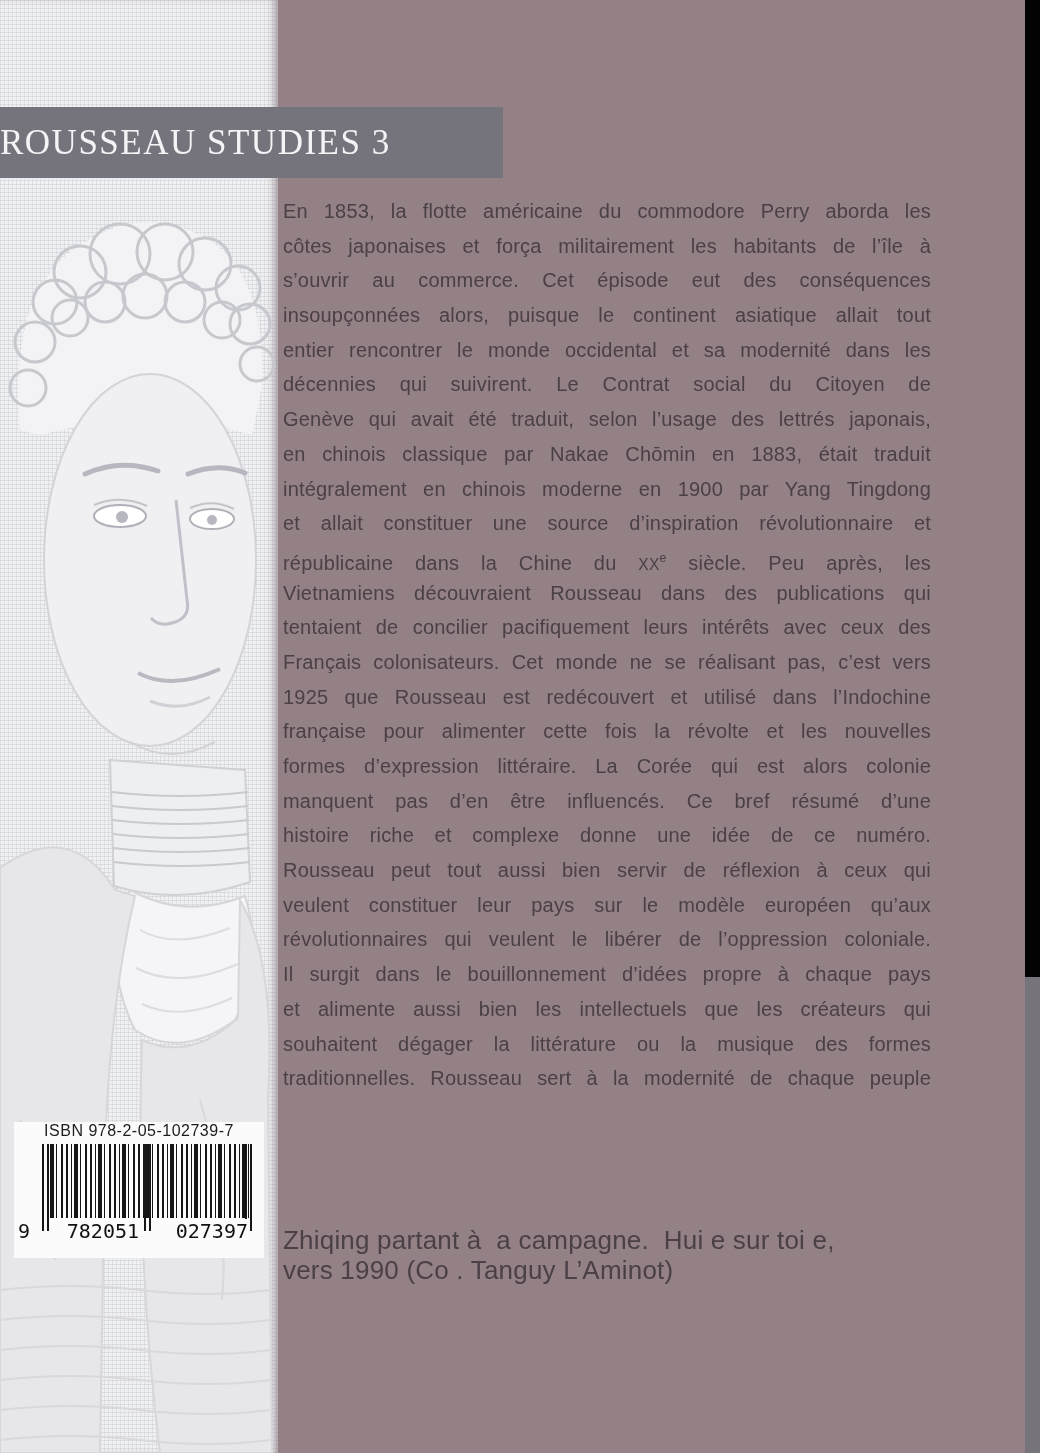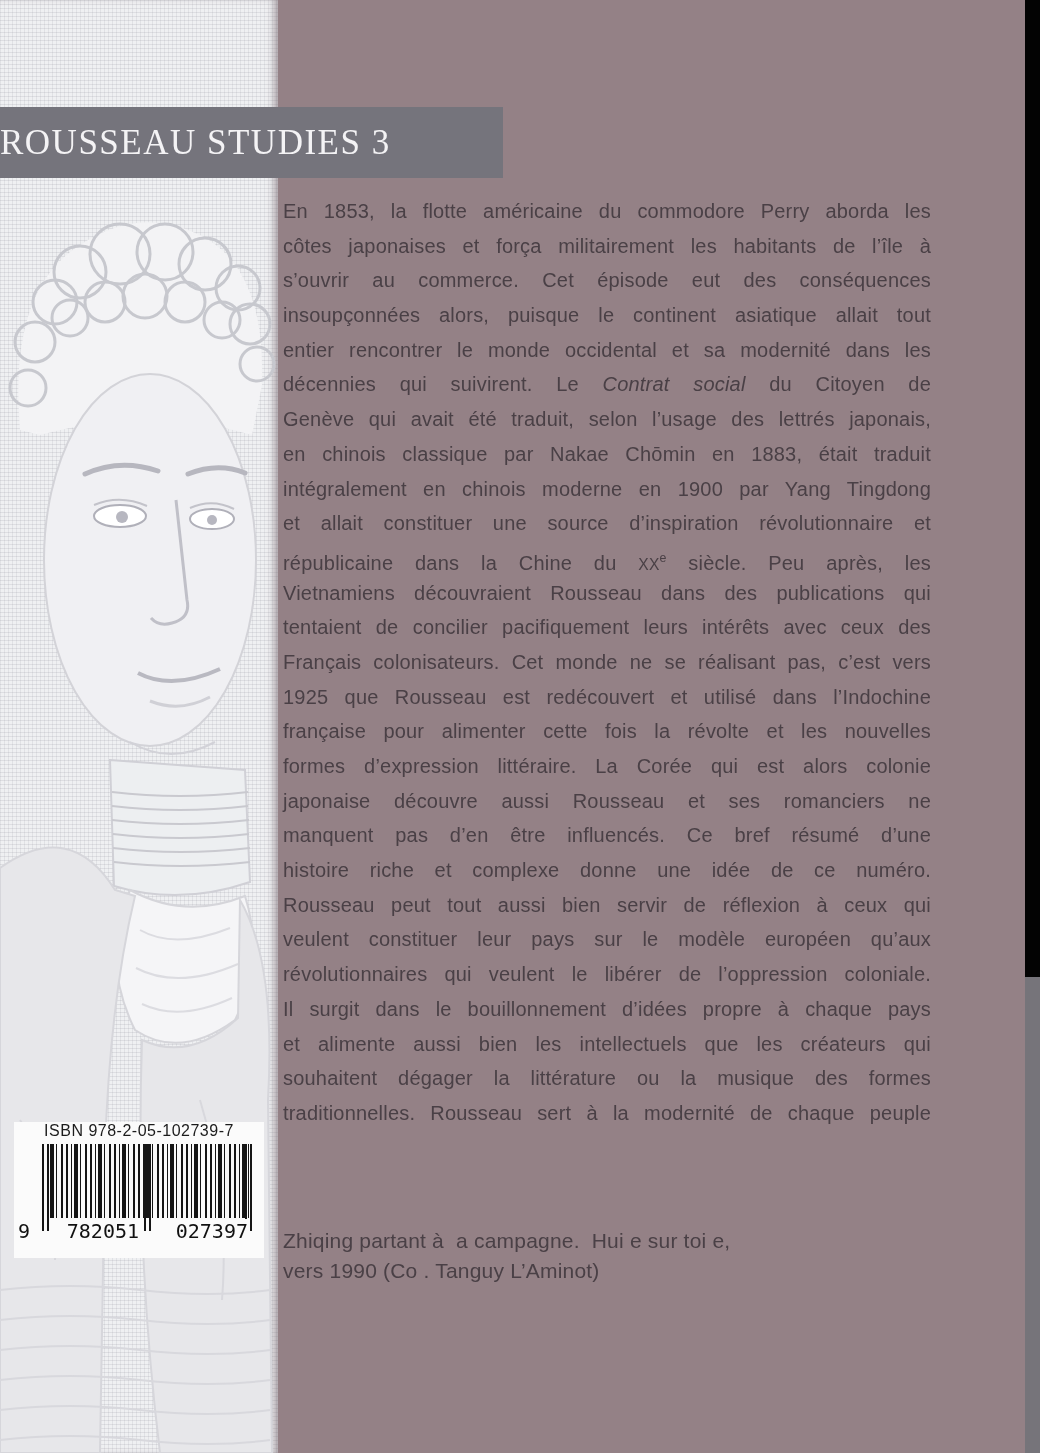--- a/index.html
+++ b/index.html
@@ -28,27 +28,27 @@
   
   .strip-black{position:absolute;right:0;top:0;width:15px;height:977px;background:#030303;z-index:5;}
   .strip-gray{position:absolute;right:0;top:977px;width:15px;height:476px;background:#76747a;z-index:5;}
   
   .blurb{
     position:absolute;left:283px;top:194px;width:648px;
     color:#4a4046;font-size:20px;line-height:34.7px;letter-spacing:.2px;
   }
   .blurb-line{text-align:justify;text-align-last:justify;height:34.7px;overflow:visible;white-space:normal;}
   .blurb-line.last{text-align-last:left;}
-  .it{font-style:italic;}
+  .it{}
   .sc{font-size:.78em;}
   .sup{vertical-align:super;font-size:.62em;}
   
   .caption{
     position:absolute;left:283px;top:1226px;color:#4a4046;
-    font-size:21px;line-height:29.5px;letter-spacing:.2px;
+    font-size:26px;line-height:29.5px;letter-spacing:.2px;
   }
   .caption-line{white-space:pre;}
   
   .isbn-block{
     position:absolute;left:14px;top:1122px;width:250px;height:136px;
     background:#fbfbfb;z-index:3;box-sizing:border-box;
   }
   .isbn-label{
     text-align:center;padding-top:0;color:#1c1c1c;
     font-size:16px;letter-spacing:.5px;white-space:nowrap;
@@ -175,21 +175,20 @@
       <div class="blurb-line"><span>en chinois classique par Nakae Chōmin en 1883, était traduit</span></div>
       <div class="blurb-line"><span>intégralement en chinois moderne en 1900 par Yang Tingdong</span></div>
       <div class="blurb-line"><span>et allait constituer une source d’inspiration révolutionnaire et</span></div>
       <div class="blurb-line"><span>républicaine dans la Chine du </span><span class="sc">XX</span><span class="sup">e</span><span> siècle. Peu après, les</span></div>
       <div class="blurb-line"><span>Vietnamiens découvraient Rousseau dans des publications qui</span></div>
       <div class="blurb-line"><span>tentaient de concilier pacifiquement leurs intérêts avec ceux des</span></div>
       <div class="blurb-line"><span>Français colonisateurs. Cet monde ne se réalisant pas, c’est vers</span></div>
       <div class="blurb-line"><span>1925 que Rousseau est redécouvert et utilisé dans l’Indochine</span></div>
       <div class="blurb-line"><span>française pour alimenter cette fois la révolte et les nouvelles</span></div>
       <div class="blurb-line"><span>formes d’expression littéraire. La Corée qui est alors colonie</span></div>
-      <div class="blurb-line"><span>japonaise découvre aussi Rousseau et ses romanciers ne</span></div>
       <div class="blurb-line"><span>manquent pas d’en être influencés. Ce bref résumé d’une</span></div>
       <div class="blurb-line"><span>histoire riche et complexe donne une idée de ce numéro.</span></div>
       <div class="blurb-line"><span>Rousseau peut tout aussi bien servir de réflexion à ceux qui</span></div>
       <div class="blurb-line"><span>veulent constituer leur pays sur le modèle européen qu’aux</span></div>
       <div class="blurb-line"><span>révolutionnaires qui veulent le libérer de l’oppression coloniale.</span></div>
       <div class="blurb-line"><span>Il surgit dans le bouillonnement d’idées propre à chaque pays</span></div>
       <div class="blurb-line"><span>et alimente aussi bien les intellectuels que les créateurs qui</span></div>
       <div class="blurb-line"><span>souhaitent dégager la littérature ou la musique des formes</span></div>
       <div class="blurb-line"><span>traditionnelles. Rousseau sert à la modernité de chaque peuple</span></div>
     </div>

